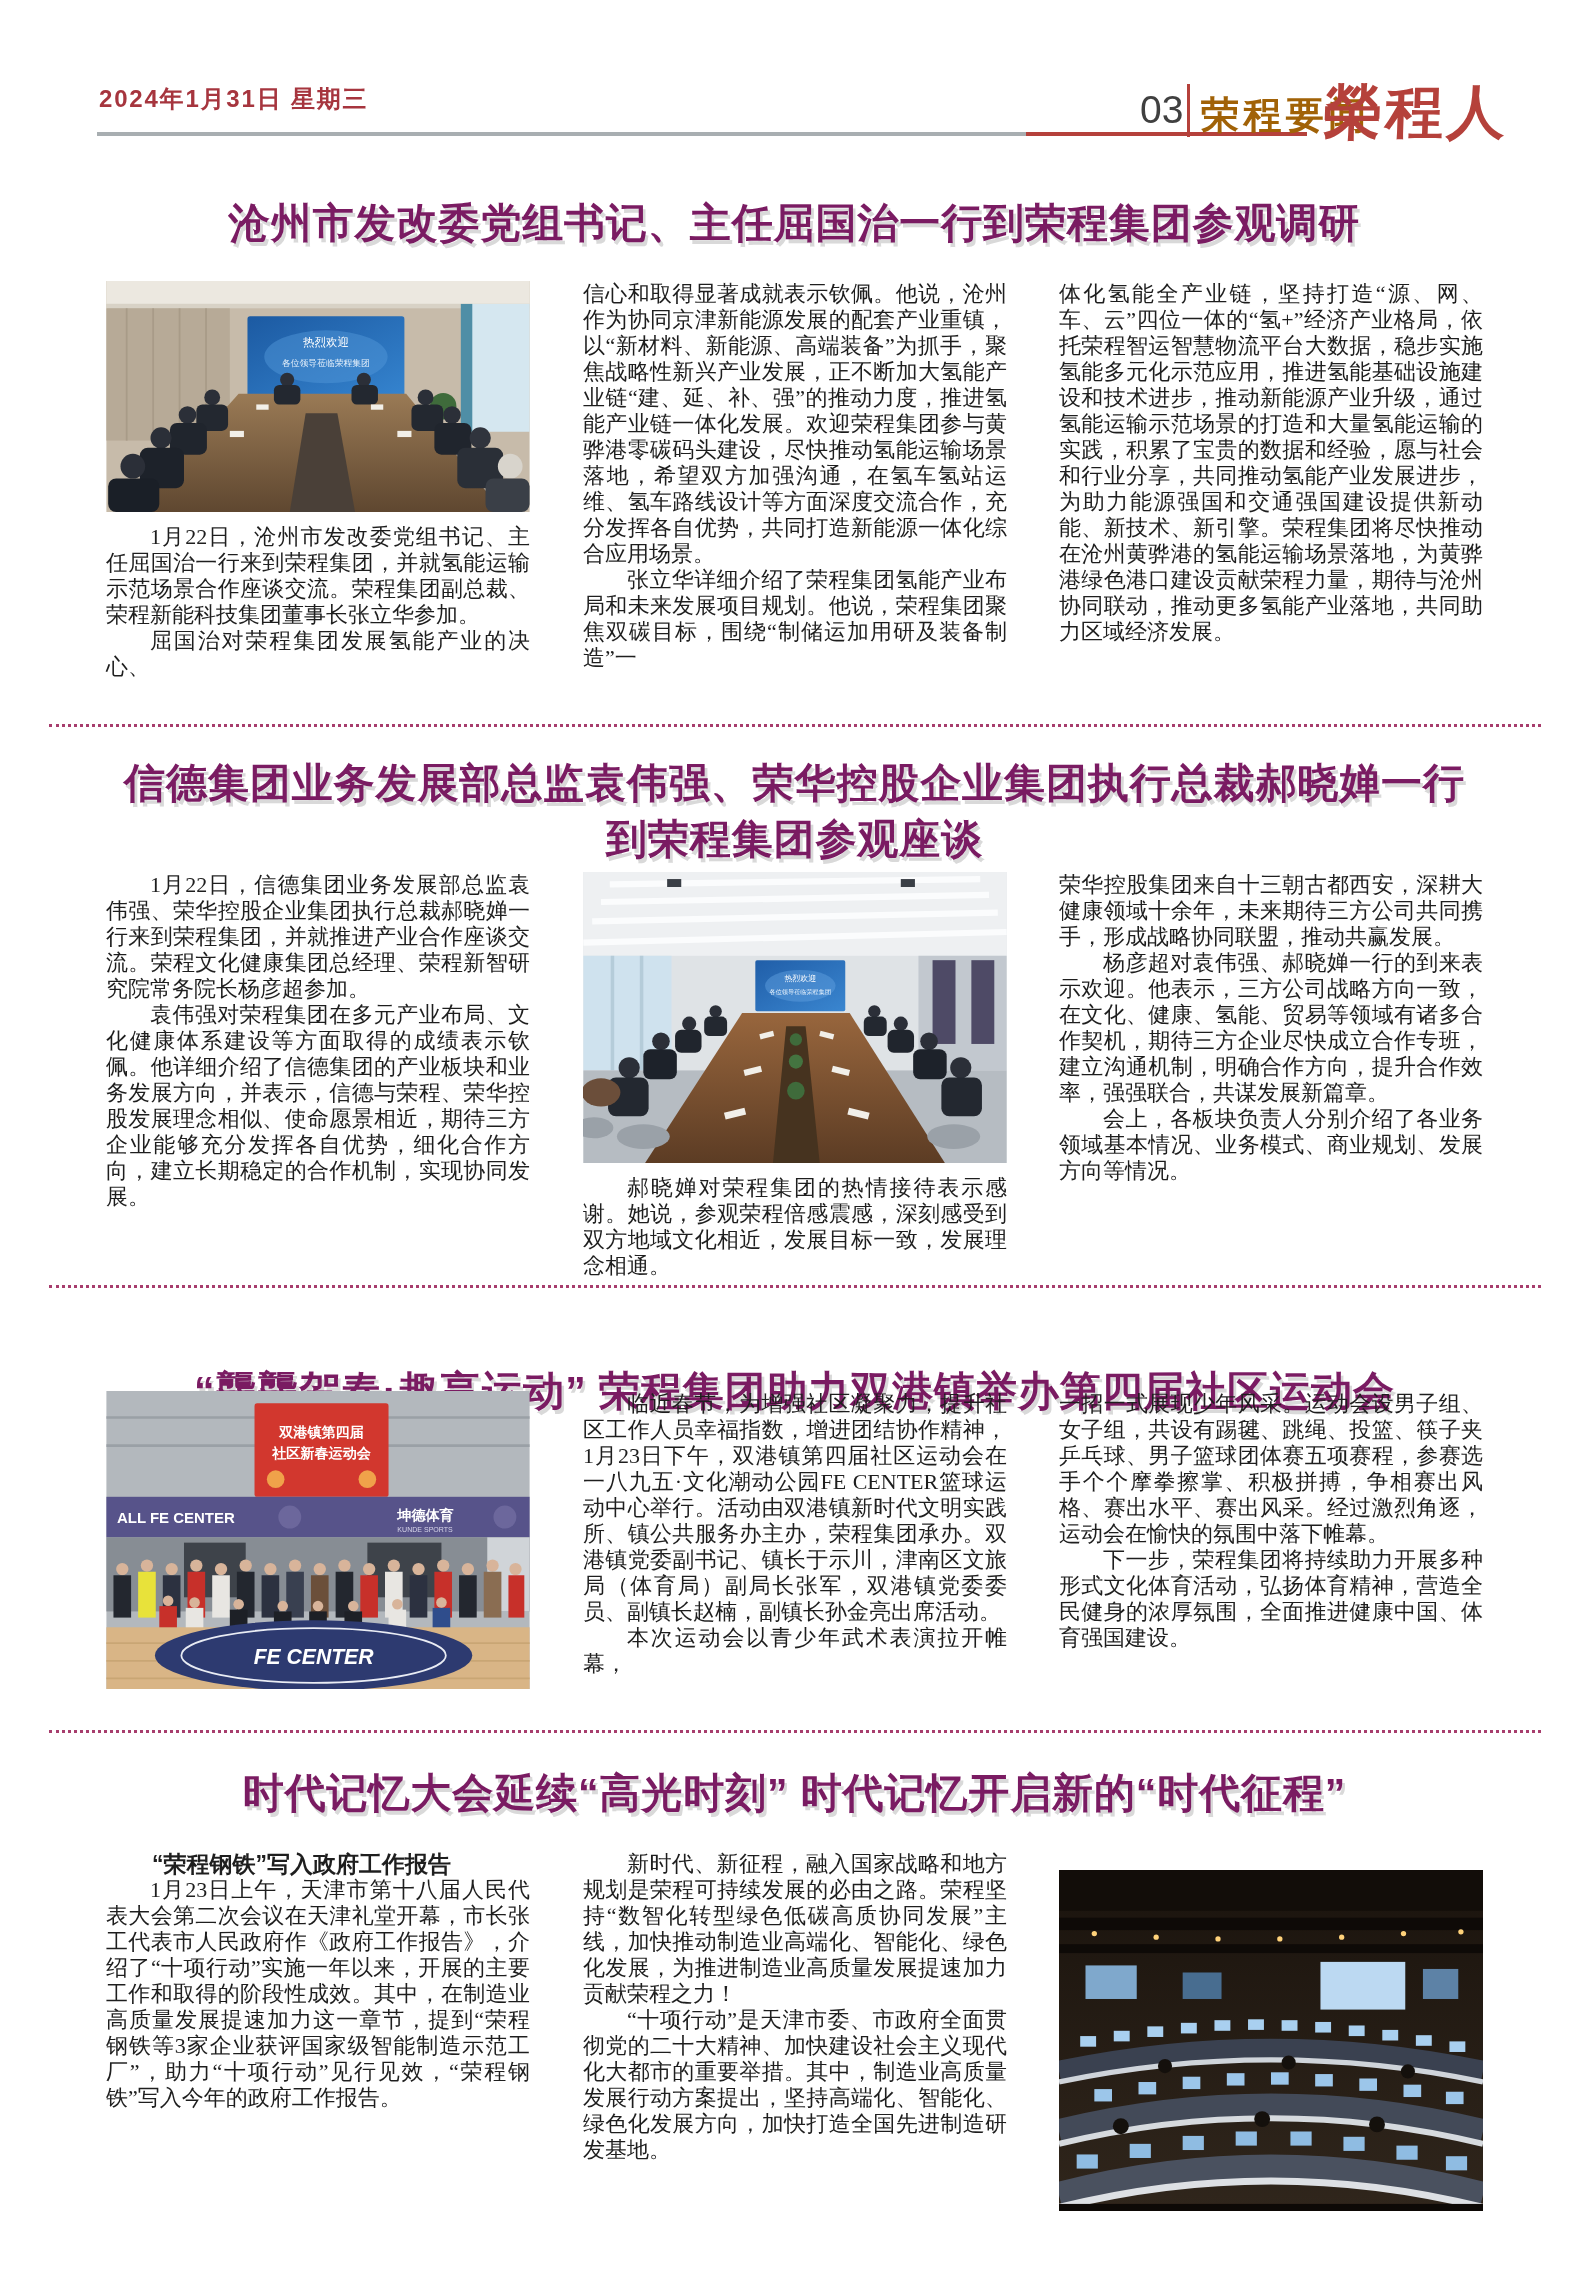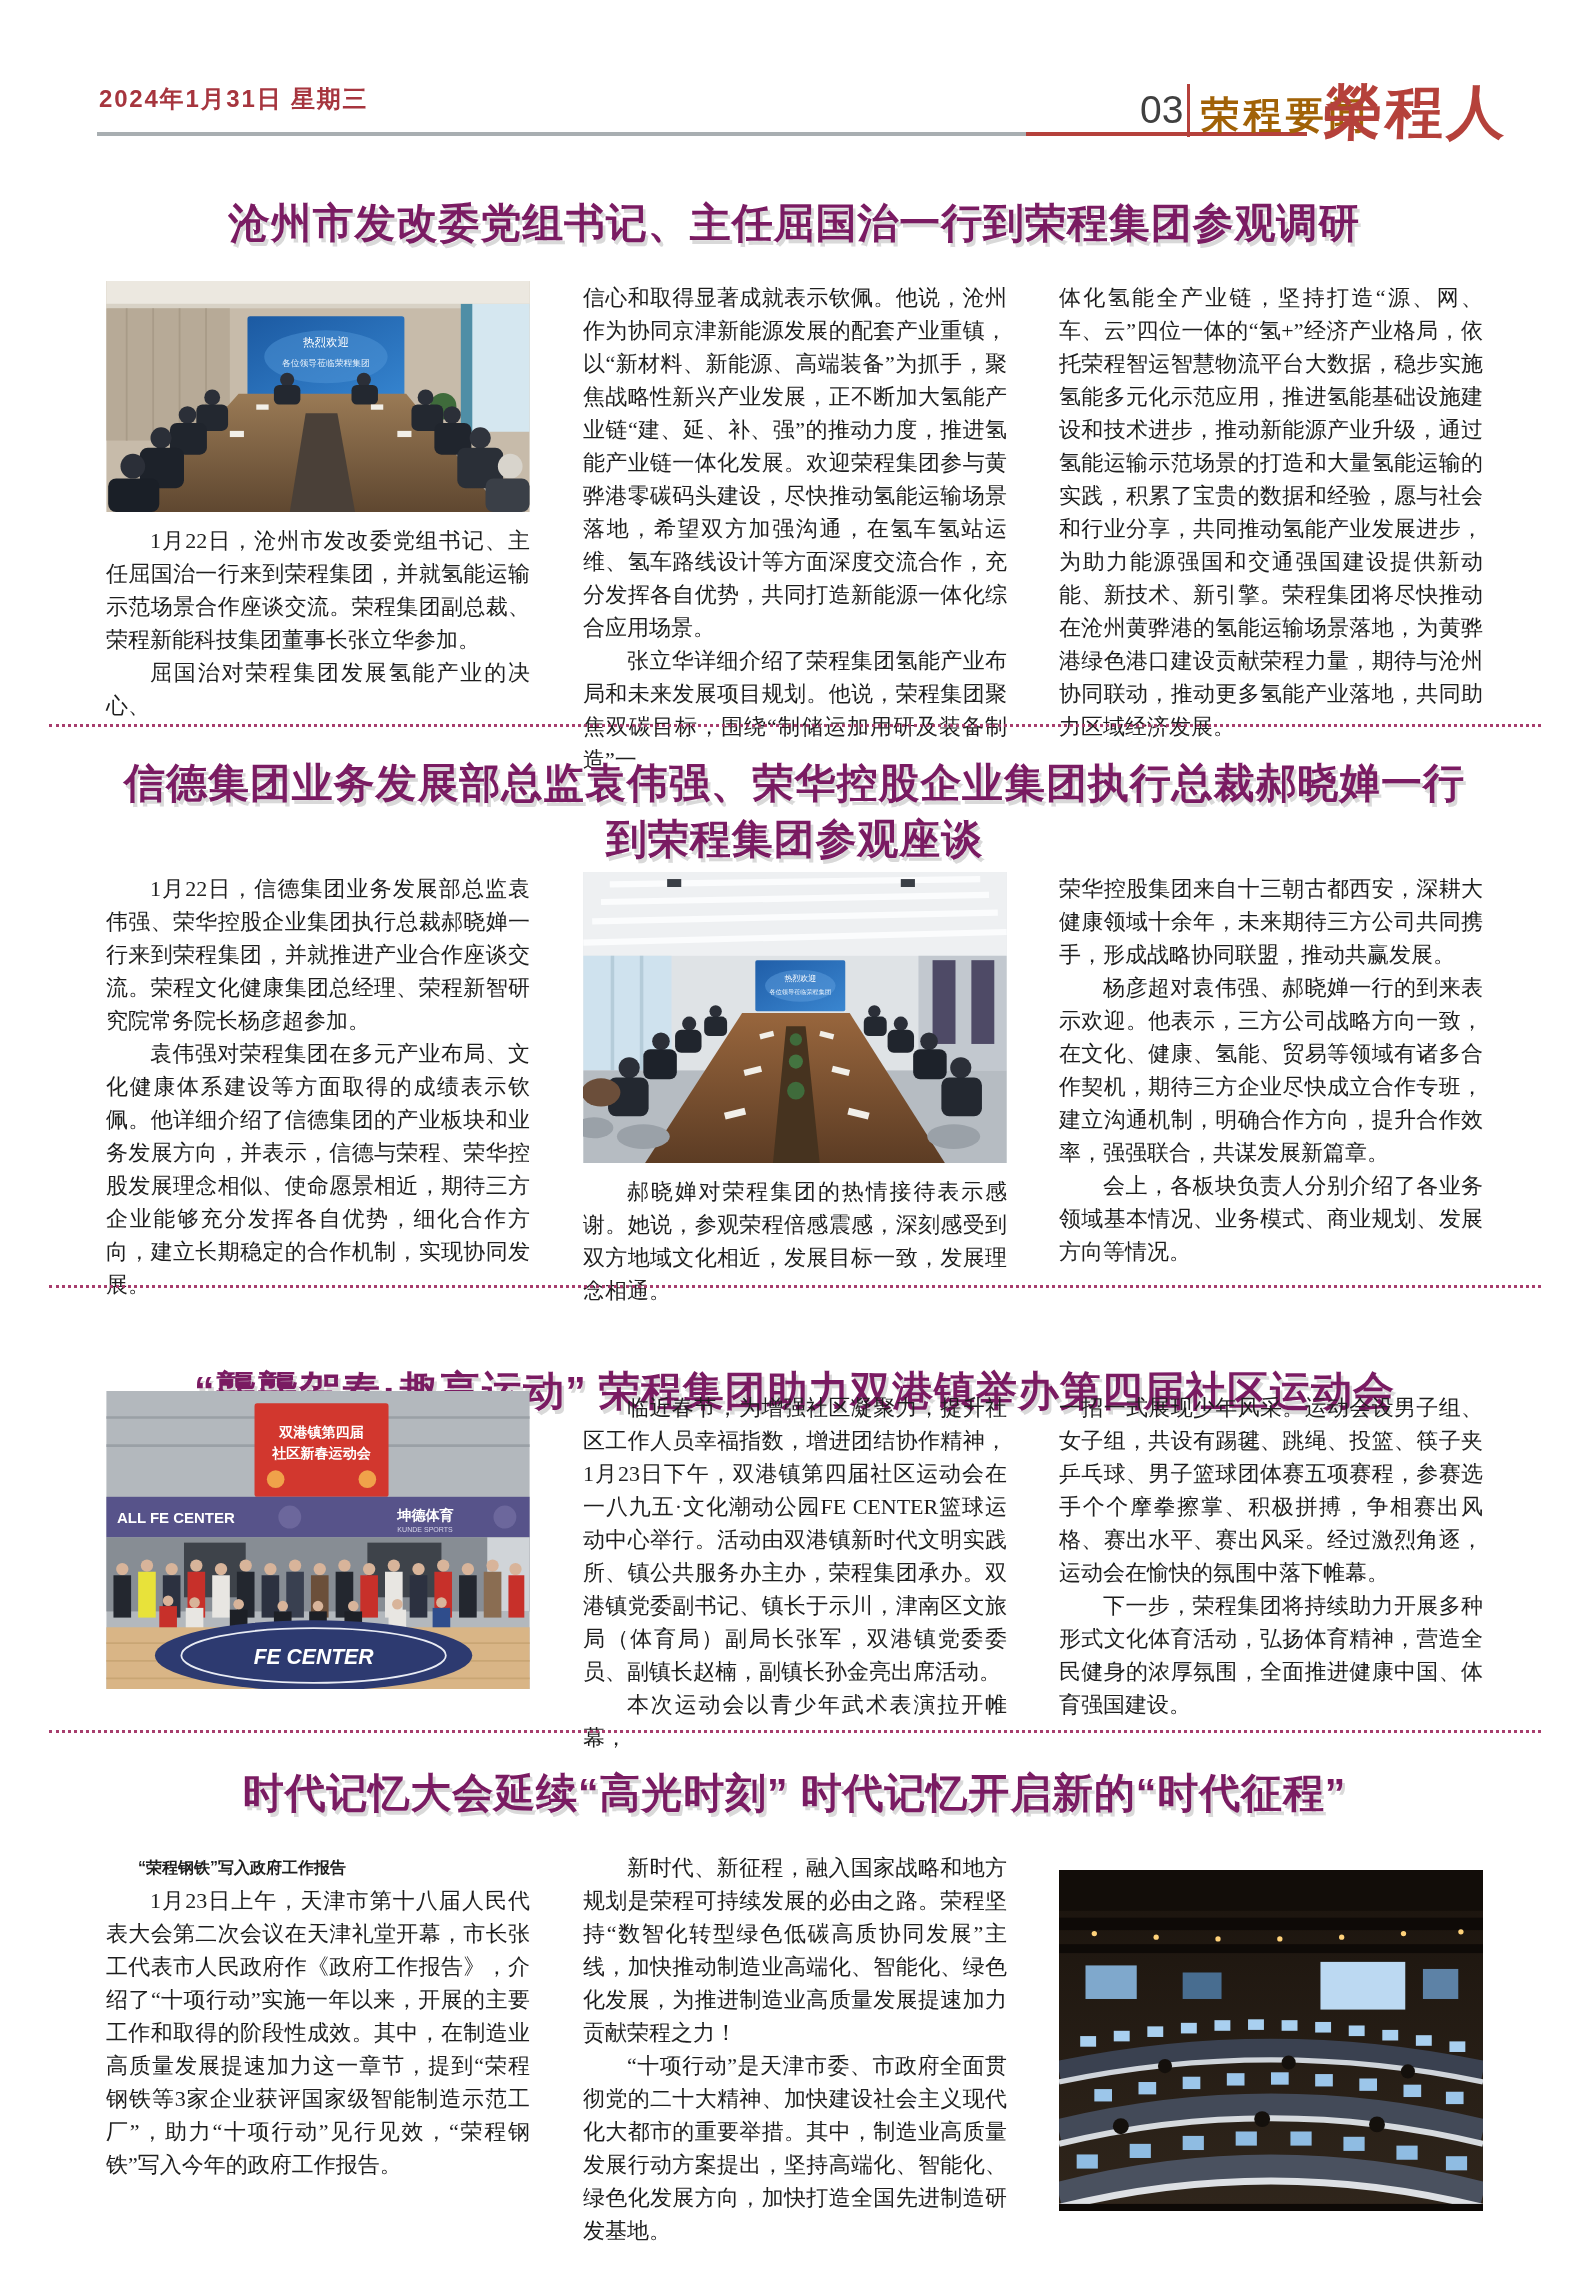--- a/index.html
+++ b/index.html
@@ -15,25 +15,25 @@
   .vline{left:1187px;top:84px;width:2.6px;height:53px;background:#b5413b;}
   .section{left:1201px;top:90px;font:bold 38px "Liberation Sans","DejaVu Sans",sans-serif;
            color:#a16207;letter-spacing:4.4px;}
   .masthead{left:1324px;top:74px;font:bold 58px "Liberation Serif","DejaVu Serif",serif;
             color:#b5413b;letter-spacing:3.5px;transform:skewX(-2deg);}
   
   .headline{left:0;width:1589px;text-align:center;
             font:bold 41px "Liberation Sans","DejaVu Sans",sans-serif;
             color:#7a1b62;text-shadow:2.6px 3.5px 0 #d9d9d9;letter-spacing:0.9px;}
   
-  .col{width:424px;font-size:22px;line-height:33px;text-align:justify;}
+  .col{width:424px;font-size:22px;line-height:26px;text-align:justify;}
   .col .para{margin:0;text-indent:2em;}
   .col .cont{margin:0;text-indent:0;}
   .subhead{margin:0;text-indent:2em;font-family:"Liberation Sans","DejaVu Sans",sans-serif;
-           font-weight:bold;font-size:16px;}
+           font-weight:bold;font-size:23px;}
   .photo{display:block;margin:0 0 11.5px 0;}
   .sep{left:49px;width:1492px;height:0;border-top:3.5px dotted #a73d6d;}
 </style>
 </head>
 <body>
 
 <div>
 
   <div class="abs date">2024年1月31日 星期三</div>
   <div class="abs rule-gray"></div>

